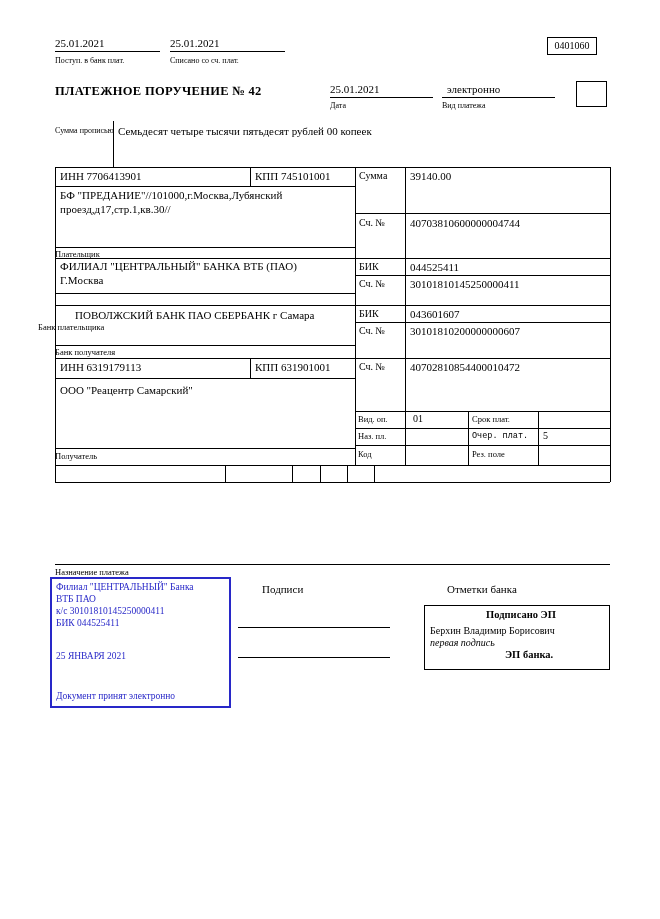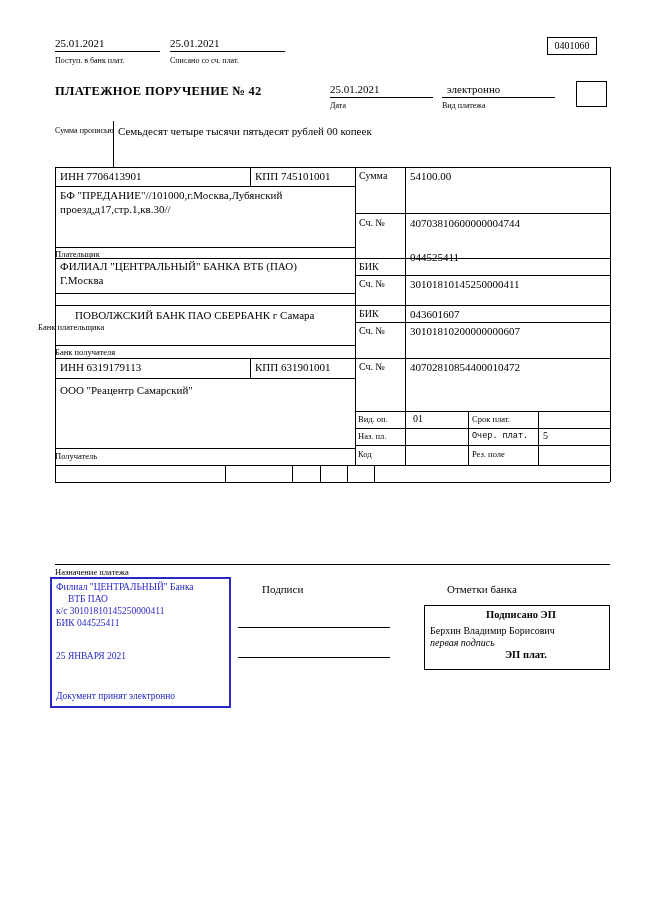--- a/index.html
+++ b/index.html
@@ -76,29 +76,29 @@
   <div class="vl" style="left:538px; top:411px; height:54px;"></div>
   <div class="vl" style="left:225px; top:465px; height:17px;"></div>
   <div class="vl" style="left:292px; top:465px; height:17px;"></div>
   <div class="vl" style="left:320px; top:465px; height:17px;"></div>
   <div class="vl" style="left:347px; top:465px; height:17px;"></div>
   <div class="vl" style="left:374px; top:465px; height:17px;"></div>
 
   <div class="t" style="left:60px;  top:170px;">ИНН 7706413901</div>
   <div class="t" style="left:255px; top:170px;">КПП 745101001</div>
   <div class="sm" style="left:359px; top:170px;">Сумма</div>
-  <div class="t" style="left:410px; top:170px;">54100.00</div>
+  <div class="t" style="left:410px; top:170px;">39140.00</div>
   <div class="tw" style="left:60px; top:189px; width:290px;">БФ "ПРЕДАНИЕ"//101000,г.Москва,Лубянский проезд,д17,стр.1,кв.30//</div>
   <div class="sm" style="left:359px; top:217px;">Сч. №</div>
   <div class="t" style="left:410px; top:217px;">40703810600000004744</div>
   <div class="xs" style="left:55px; top:249px;">Плательщик</div>
 
   <div class="tw" style="left:60px; top:260px; width:270px;">ФИЛИАЛ "ЦЕНТРАЛЬНЫЙ" БАНКА ВТБ (ПАО) Г.Москва</div>
   <div class="sm" style="left:359px; top:261px;">БИК</div>
-  <div class="t" style="left:410px; top:251px;text-align:right;">044525411</div>
+  <div class="t" style="left:410px; top:261px;text-align:right;">044525411</div>
   <div class="sm" style="left:359px; top:278px;">Сч. №</div>
   <div class="t" style="left:410px; top:278px;">30101810145250000411</div>
   <div class="xs" style="left:38px; top:295px;margin-top:27px;">Банк плательщика</div>
 
   <div class="t" style="left:75px; top:309px;">ПОВОЛЖСКИЙ БАНК ПАО СБЕРБАНК г Самара</div>
   <div class="sm" style="left:359px; top:308px;">БИК</div>
   <div class="t" style="left:410px; top:308px;">043601607</div>
   <div class="sm" style="left:359px; top:325px;">Сч. №</div>
   <div class="t" style="left:410px; top:325px;">30101810200000000607</div>
   <div class="xs" style="left:55px; top:347px;">Банк получателя</div>
@@ -117,30 +117,30 @@
   <div class="sm" style="left:543px; top:430px;">5</div>
   <div class="xs" style="left:358px; top:449px;">Код</div>
   <div class="xs" style="left:472px; top:449px;">Рез. поле</div>
   <div class="xs" style="left:55px; top:451px;">Получатель</div>
 
   <div class="hl" style="left:55px; top:564px; width:555px;"></div>
   <div class="xs" style="left:55px; top:567px;">Назначение платежа</div>
 
   <div class="stamp-box" style="left:50px; top:577px; width:181px; height:131px;"></div>
   <div class="stx" style="left:56px; top:582px;">Филиал "ЦЕНТРАЛЬНЫЙ" Банка</div>
-  <div class="stx" style="left:68px; top:594px;">ВТБ ПАО</div>
+  <div class="stx" style="left:56px; top:594px;">ВТБ ПАО</div>
   <div class="stx" style="left:56px; top:606px;">к/с 30101810145250000411</div>
   <div class="stx" style="left:56px; top:618px;">БИК 044525411</div>
   <div class="stx" style="left:56px; top:651px;">25 ЯНВАРЯ 2021</div>
   <div class="stx" style="left:56px; top:691px;">Документ принят электронно</div>
 
   <div class="t" style="left:262px; top:583px;">Подписи</div>
   <div class="hl" style="left:238px; top:627px; width:152px;"></div>
   <div class="hl" style="left:238px; top:657px; width:152px;"></div>
 
   <div class="t" style="left:447px; top:583px;">Отметки банка</div>
   <div class="marks-box" style="left:424px; top:605px; width:186px; height:65px;"></div>
   <div class="sm b ctr" style="left:424px; top:609px; width:194px; font-size:10.5px;">Подписано ЭП</div>
   <div class="sm" style="left:430px; top:625px;">Берхин Владимир Борисович</div>
   <div class="sm it" style="left:430px; top:637px;">первая подпись</div>
-  <div class="sm b" style="left:505px; top:649px; font-size:10.5px;">ЭП плат.</div>
+  <div class="sm b" style="left:505px; top:649px; font-size:10.5px;">ЭП банка.</div>
 
 </div>
 
 </body></html>

